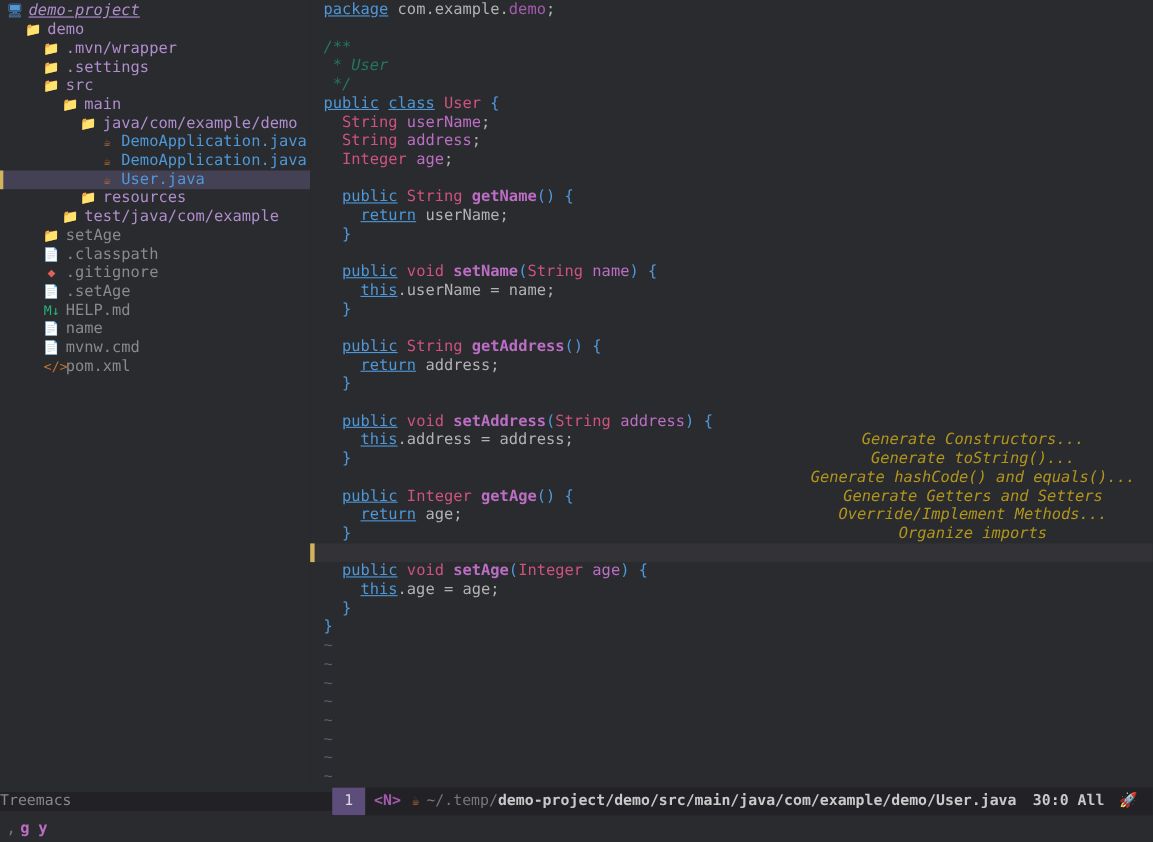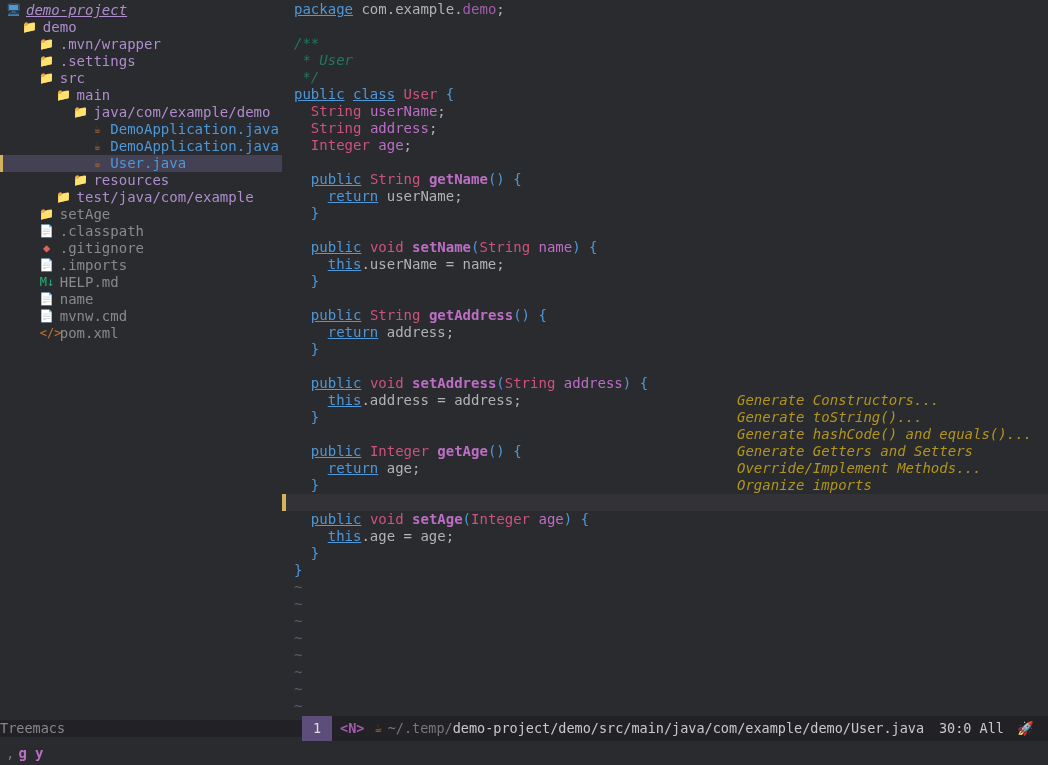--- a/index.html
+++ b/index.html
@@ -62,39 +62,39 @@
   .cmt { color: #24775c; font-style: italic; }
   .pn  { color: #4f97d7; }     
   .s   { color: #b2b2b2; }
   .cursor-line { background: #333337; display:block; margin-left:-12px; padding-left:12px;}
   .cursor-line::before{
     content:""; position:absolute; left:0; width:4px; height:17px; background:#d4b35d;
   }
   .tilde { color: #5a5a6a; }
   .actions {
     position: absolute; right: 16px; top: calc(17px*23 + 1px);
-    text-align: left; color: #b1951d; font-style: italic;
+    text-align: center; color: #b1951d; font-style: italic;
   }
   .actions div { height:17px; }
 
   .modeline { height: 25px; display: flex; align-items: center; font-size: 13.5px; }
   .ml-left {
     width: 302px; background: #222226; color: #888; display:flex; align-items:center; 
   }
   .ml-right {
     flex:1; background: #222226; display:flex; align-items:center; color: #777; position:relative;
   }
   .ml-line-num {
     background: #5d4d7a; color:#ddd; width: 30px; height:25px; display:flex; align-items:center; justify-content:center; margin-right:8px;
   }
   .ml-mode { color: #a45bad; font-weight: bold; margin-right: 10px;}
   .ml-java { color: #c77330; margin-right: 6px; font-size:12px;}
   .ml-path { color: #777; }
-  .ml-path strong { color: #c9c9c9; font-weight: normal; }
-  .ml-pos { position:absolute; right: 44px; color:#c9c9c9; }
+  .ml-path strong { color: #c9c9c9; font-weight: bold; }
+  .ml-pos { position:absolute; right: 44px; color:#c9c9c9;font-weight:bold; }
   .ml-rocket { position:absolute; right: 14px; color:#2ab27b; }
 
   .echo { height: 24px; background: #292b2e; color: #777; padding-left: 6px; display:flex; align-items:center; font-size:14px;}
   .echo .hl { color: #bc6ec5; font-weight: bold; margin: 0 4px;}
 </style>
 </head>
 <body>
 
 <div class="main">
 
@@ -107,21 +107,21 @@
       <div class="tree-row"><span>      </span><span class="fa i-folder">📁</span><span class="dir-name">main</span></div>
       <div class="tree-row"><span>        </span><span class="fa i-folder">📁</span><span class="dir-name">java/com/example/demo</span></div>
       <div class="tree-row"><span>          </span><span class="fa i-java">☕</span><span class="file-name">DemoApplication.java</span></div>
       <div class="tree-row"><span>          </span><span class="fa i-java">☕</span><span class="file-name">DemoApplication.java</span></div>
       <div class="tree-row sel"><span>          </span><span class="fa i-java">☕</span><span class="file-name">User.java</span></div>
       <div class="tree-row"><span>        </span><span class="fa i-folder">📁</span><span class="dir-name">resources</span></div>
       <div class="tree-row"><span>      </span><span class="fa i-folder">📁</span><span class="dir-name">test/java/com/example</span></div>
       <div class="tree-row"><span>    </span><span class="fa i-folder">📁</span><span class="plain-file">setAge</span></div>
       <div class="tree-row"><span>    </span><span class="fa i-file">📄</span><span class="plain-file">.classpath</span></div>
       <div class="tree-row"><span>    </span><span class="fa i-git">◆</span><span class="plain-file">.gitignore</span></div>
-      <div class="tree-row"><span>    </span><span class="fa i-file">📄</span><span class="plain-file">.imports</span></div>
+      <div class="tree-row"><span>    </span><span class="fa i-file">📄</span><span class="plain-file">.setAge</span></div>
       <div class="tree-row"><span>    </span><span class="fa i-md">M↓</span><span class="plain-file">HELP.md</span></div>
       <div class="tree-row"><span>    </span><span class="fa i-file">📄</span><span class="plain-file">name</span></div>
       <div class="tree-row"><span>    </span><span class="fa i-file">📄</span><span class="plain-file">mvnw.cmd</span></div>
       <div class="tree-row"><span>    </span><span class="fa i-xml">&lt;/&gt;</span><span class="plain-file">pom.xml</span></div>
     </div>
 
   <div class="editor">
     <div class="code" id="code"><div><span class="k">package</span><span class="s"> com.example.</span><span class="con">demo</span><span class="s">;</span></div><div>&nbsp;</div><div><span class="cmt">/**</span></div><div><span class="cmt"> * User</span></div><div><span class="cmt"> */</span></div><div><span class="k">public</span><span class="s"> </span><span class="k">class</span><span class="s"> </span><span class="ty">User</span><span class="s"> </span><span class="pn">{</span></div><div><span class="s">  </span><span class="ty">String</span><span class="s"> </span><span class="id">userName</span><span class="s">;</span></div><div><span class="s">  </span><span class="ty">String</span><span class="s"> </span><span class="id">address</span><span class="s">;</span></div><div><span class="s">  </span><span class="ty">Integer</span><span class="s"> </span><span class="id">age</span><span class="s">;</span></div><div>&nbsp;</div><div><span class="s">  </span><span class="k">public</span><span class="s"> </span><span class="ty">String</span><span class="s"> </span><span class="fn">getName</span><span class="pn">()</span><span class="s"> </span><span class="pn">{</span></div><div><span class="s">    </span><span class="k">return</span><span class="s"> userName;</span></div><div><span class="s">  </span><span class="pn">}</span></div><div>&nbsp;</div><div><span class="s">  </span><span class="k">public</span><span class="s"> </span><span class="ty">void</span><span class="s"> </span><span class="fn">setName</span><span class="pn">(</span><span class="ty">String</span><span class="s"> </span><span class="id">name</span><span class="pn">)</span><span class="s"> </span><span class="pn">{</span></div><div><span class="s">    </span><span class="k">this</span><span class="s">.userName = name;</span></div><div><span class="s">  </span><span class="pn">}</span></div><div>&nbsp;</div><div><span class="s">  </span><span class="k">public</span><span class="s"> </span><span class="ty">String</span><span class="s"> </span><span class="fn">getAddress</span><span class="pn">()</span><span class="s"> </span><span class="pn">{</span></div><div><span class="s">    </span><span class="k">return</span><span class="s"> address;</span></div><div><span class="s">  </span><span class="pn">}</span></div><div>&nbsp;</div><div><span class="s">  </span><span class="k">public</span><span class="s"> </span><span class="ty">void</span><span class="s"> </span><span class="fn">setAddress</span><span class="pn">(</span><span class="ty">String</span><span class="s"> </span><span class="id">address</span><span class="pn">)</span><span class="s"> </span><span class="pn">{</span></div><div><span class="s">    </span><span class="k">this</span><span class="s">.address = address;</span></div><div><span class="s">  </span><span class="pn">}</span></div><div>&nbsp;</div><div><span class="s">  </span><span class="k">public</span><span class="s"> </span><span class="ty">Integer</span><span class="s"> </span><span class="fn">getAge</span><span class="pn">()</span><span class="s"> </span><span class="pn">{</span></div><div><span class="s">    </span><span class="k">return</span><span class="s"> age;</span></div><div><span class="s">  </span><span class="pn">}</span></div><div class="cursor-line">&nbsp;</div><div><span class="s">  </span><span class="k">public</span><span class="s"> </span><span class="ty">void</span><span class="s"> </span><span class="fn">setAge</span><span class="pn">(</span><span class="ty">Integer</span><span class="s"> </span><span class="id">age</span><span class="pn">)</span><span class="s"> </span><span class="pn">{</span></div><div><span class="s">    </span><span class="k">this</span><span class="s">.age = age;</span></div><div><span class="s">  </span><span class="pn">}</span></div><div><span class="pn">}</span></div><div class="tilde">~</div><div class="tilde">~</div><div class="tilde">~</div><div class="tilde">~</div><div class="tilde">~</div><div class="tilde">~</div><div class="tilde">~</div><div class="tilde">~</div></div>
     <div class="actions" id="actions">
         <div>Generate Constructors...</div>

